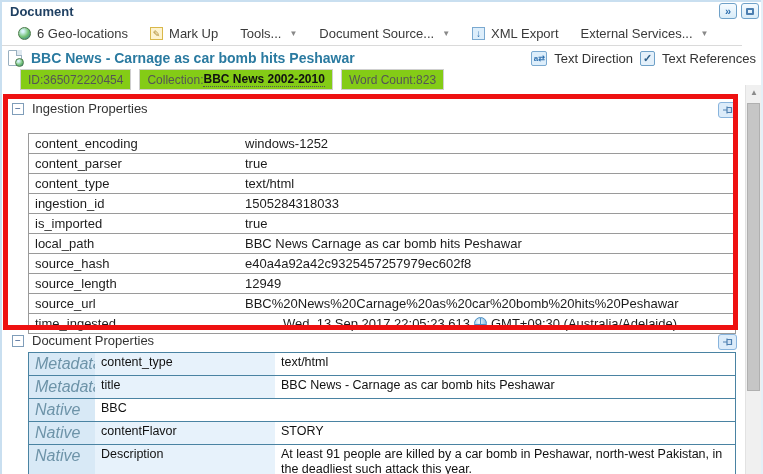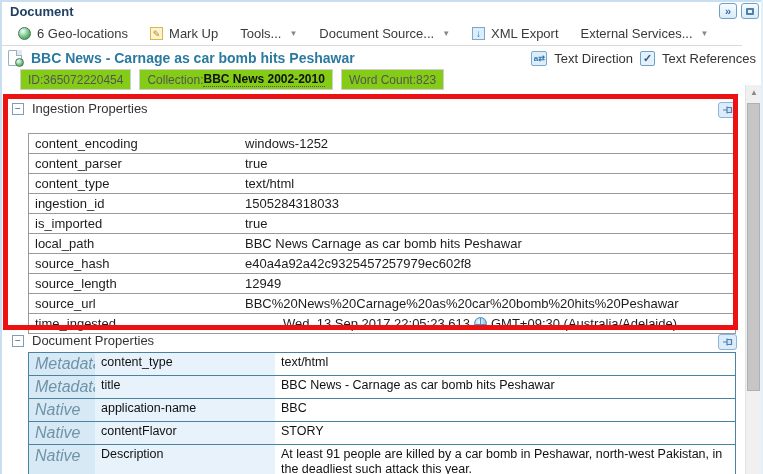--- a/index.html
+++ b/index.html
@@ -266,21 +266,20 @@
       <span class="dp-key">content_type</span>
       <span class="dp-val">text/html</span>
     </div>
     <div class="dp-row">
       <span class="dp-type">Metadata</span>
       <span class="dp-key">title</span>
       <span class="dp-val">BBC News - Carnage as car bomb hits Peshawar</span>
     </div>
     <div class="dp-row">
       <span class="dp-type">Native</span>
-      <span class="dp-key">application-name</span>
       <span class="dp-val">BBC</span>
     </div>
     <div class="dp-row">
       <span class="dp-type">Native</span>
       <span class="dp-key">contentFlavor</span>
       <span class="dp-val">STORY</span>
     </div>
     <div class="dp-row">
       <span class="dp-type">Native</span>
       <span class="dp-key">Description</span>

